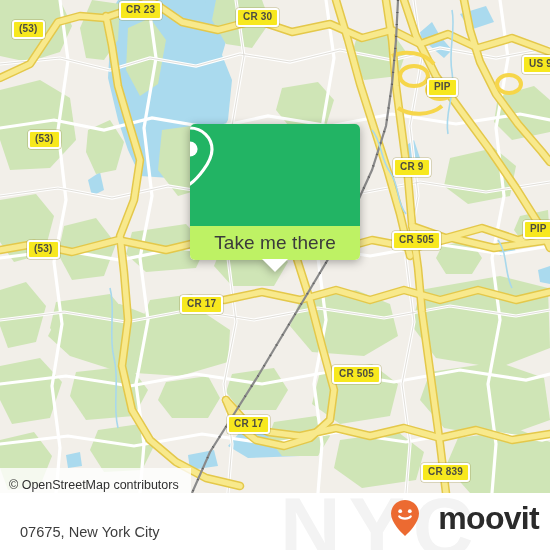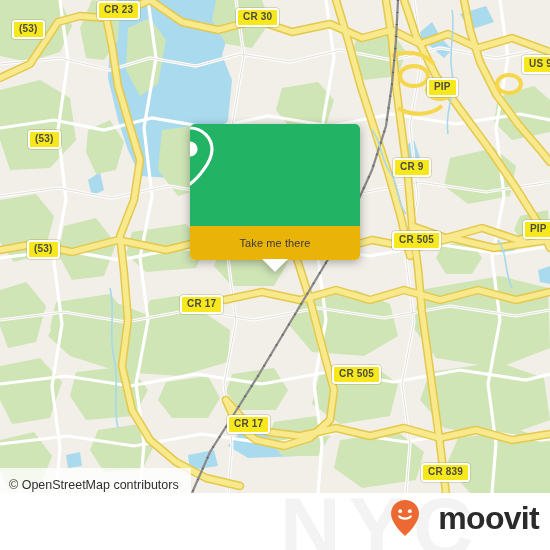--- a/index.html
+++ b/index.html
@@ -42,22 +42,22 @@
     border-radius:5px;overflow:hidden;background:#ffffff;
   }
   #popup-head{
     position:absolute;left:0;top:0;width:170px;height:102px;
     background:#22b464;
   }
   #popup-pin{position:absolute;left:50%;top:23px;transform:translateX(-50%);}
   #popup-label{
     position:absolute;left:0;top:102px;width:170px;height:34px;
     display:flex;align-items:center;justify-content:center;
-    color:#3b3b3b;font-size:11px;letter-spacing:.1px;
-    background:#eab308;
+    color:#3b3b3b;font-size:19px;letter-spacing:.1px;
+    background:#bef264;
   }
   #popup-tail{
     position:absolute;left:72px;top:135px;width:0;height:0;
     border-left:13px solid transparent;
     border-right:13px solid transparent;
     border-top:13px solid #ffffff;
   }
 
   
   #attrib{
@@ -227,21 +227,21 @@
 
       <g stroke="#a8d8ec" stroke-width="1.6" fill="none">
         <path d="M452,10 C456,30 448,50 452,72 C456,94 444,112 448,134"></path>
         <path d="M372,130 C382,142 380,158 390,172 C400,186 396,202 406,214"></path>
         <path d="M110,288 C116,310 108,334 114,358 C120,382 112,404 118,428"></path>
         <path d="M498,240 C508,254 504,272 512,288"></path>
       </g>
     </svg>
 
     <div class="shield" style="left:12px;top:20px;">(53)</div>
-    <div class="shield" style="left:97px;top:1px;">CR 23</div>
+    <div class="shield" style="left:119px;top:1px;">CR 23</div>
     <div class="shield" style="left:236px;top:8px;">CR 30</div>
     <div class="shield" style="left:522px;top:55px;">US 9</div>
     <div class="shield" style="left:427px;top:78px;">PIP</div>
     <div class="shield" style="left:28px;top:130px;">(53)</div>
     <div class="shield" style="left:393px;top:158px;">CR 9</div>
     <div class="shield" style="left:523px;top:220px;">PIP</div>
     <div class="shield" style="left:392px;top:231px;">CR 505</div>
     <div class="shield" style="left:27px;top:240px;">(53)</div>
     <div class="shield" style="left:180px;top:295px;">CR 17</div>
     <div class="shield" style="left:332px;top:365px;">CR 505</div>
@@ -263,20 +263,21 @@
 
     <div id="attrib">
       <span>© OpenStreetMap contributors</span>
     </div>
   </div>
 
   <div id="footer">
     <div id="footer-watermark">NYC</div>
     <div id="footer-address">
       <br>
+      <span>07675, New York City</span>
     </div>
     <div id="logo">
       <svg width="30" height="38" viewBox="0 0 30 38">
         <path d="M15,1 C7.3,1 1,7.1 1,14.6 C1,23.6 11,33.5 15,37 C19,33.5 29,23.6 29,14.6 C29,7.1 22.7,1 15,1 Z" fill="#ec6a31"></path>
         <circle cx="10.2" cy="12.2" r="1.9" fill="#ffffff"></circle>
         <circle cx="19.8" cy="12.2" r="1.9" fill="#ffffff"></circle>
         <path d="M9.2,17.4 C11.4,20.4 18.6,20.4 20.8,17.4" fill="none" stroke="#ffffff" stroke-width="2.1" stroke-linecap="round"></path>
       </svg>
       <span id="logo-text">moovit</span>
     </div>

